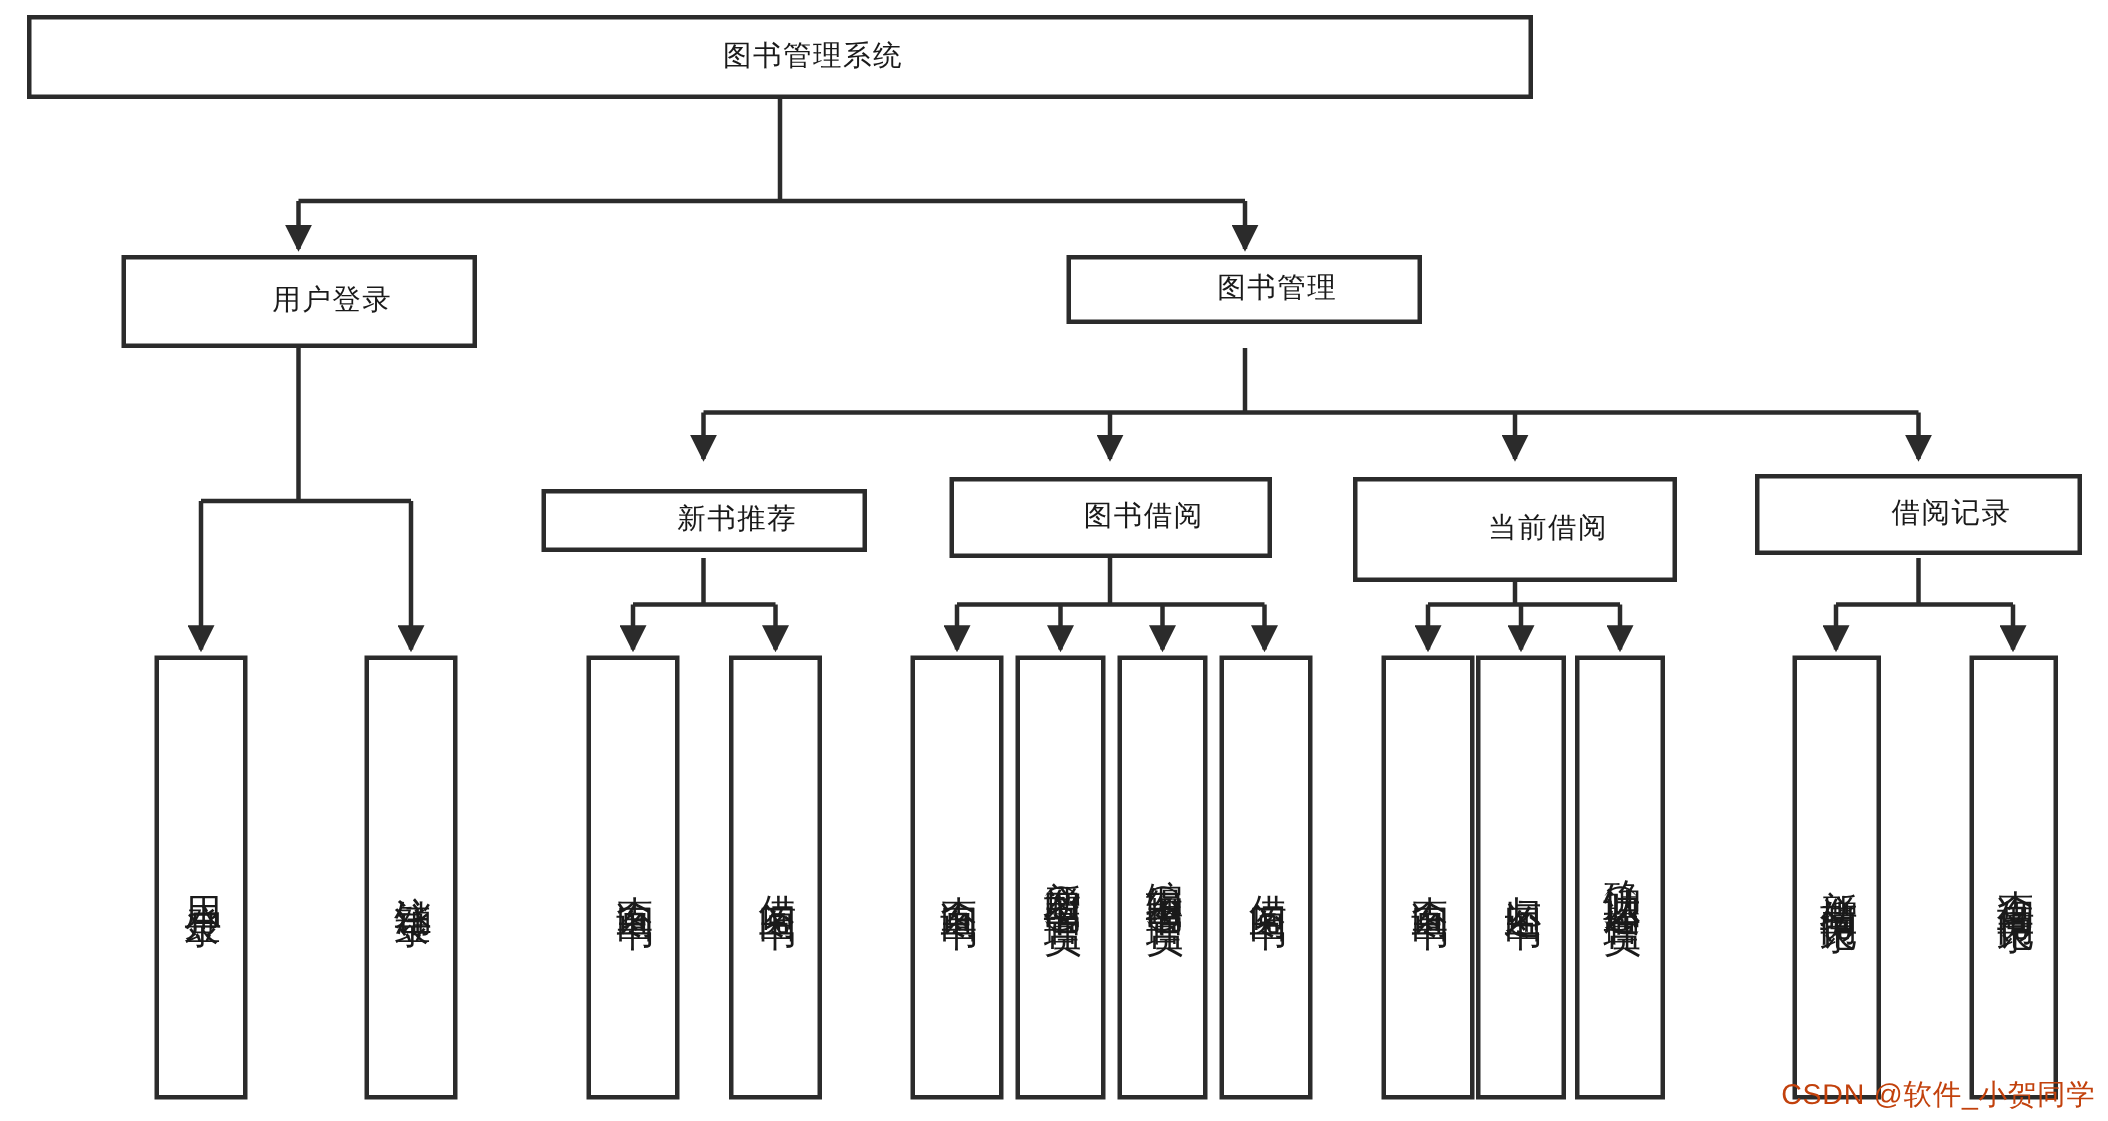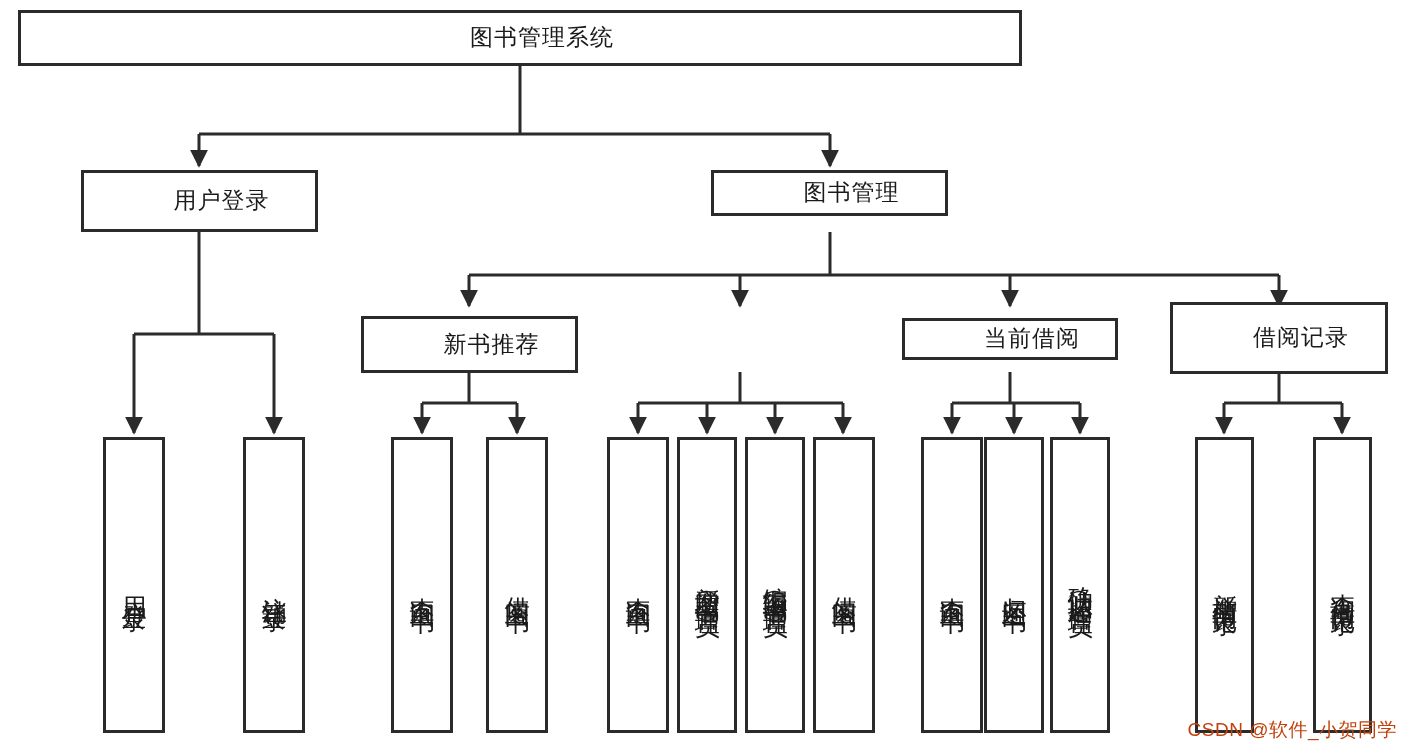--- a/index.html
+++ b/index.html
@@ -29,21 +29,21 @@
     position: absolute;
     box-sizing: border-box;
     border: 3px solid #2b2b2b;
     background: #ffffff;
     display: flex;
     align-items: center;
     justify-content: center;
     color: #1a1a1a;
   }
   .node.horiz {
-    font-size: 23px;
+    font-size: 19px;
     letter-spacing: 1px;
     line-height: 1.1;
     padding-left: 44px;
   }
   .node.vert {
     writing-mode: vertical-rl;
     text-orientation: upright;
     font-size: 25px;
     line-height: 1.18;
     letter-spacing: 4px;
@@ -128,27 +128,30 @@
     <span>图书管理系统</span>
   </div>
 
   <div class="node horiz" style="left:81px; top:170px; width:237px; height:62px;">
     <span>用户登录</span>
   </div>
   <div class="node horiz" style="left:711px; top:170px; width:237px; height:46px;">
     <span>图书管理</span>
   </div>
 
-  <div class="node horiz" style="left:361px; top:316px; width:217px; height:57px;">
+  <div class="node horiz" style="left:361px; top:326px; width:217px; height:42px;">
     <span>新书推荐</span>
   </div>
-  <div class="node horiz" style="left:902px; top:318px; width:216px; height:42px;">
+  <div class="node horiz" style="left:633px; top:318px; width:215px; height:54px;">
+    <span>图书借阅</span>
+  </div>
+  <div class="node horiz" style="left:902px; top:318px; width:216px; height:70px;">
     <span>当前借阅</span>
   </div>
-  <div class="node horiz" style="left:1170px; top:302px; width:218px; height:72px;">
+  <div class="node horiz" style="left:1170px; top:316px; width:218px; height:54px;">
     <span>借阅记录</span>
   </div>
 
   <div class="node vert" style="left:103px; top:437px; width:62px; height:296px;">
     <span class="vtext">用户登录</span>
   </div>
   <div class="node vert" style="left:243px; top:437px; width:62px; height:296px;">
     <span class="vtext">注销登录</span>
   </div>
 

